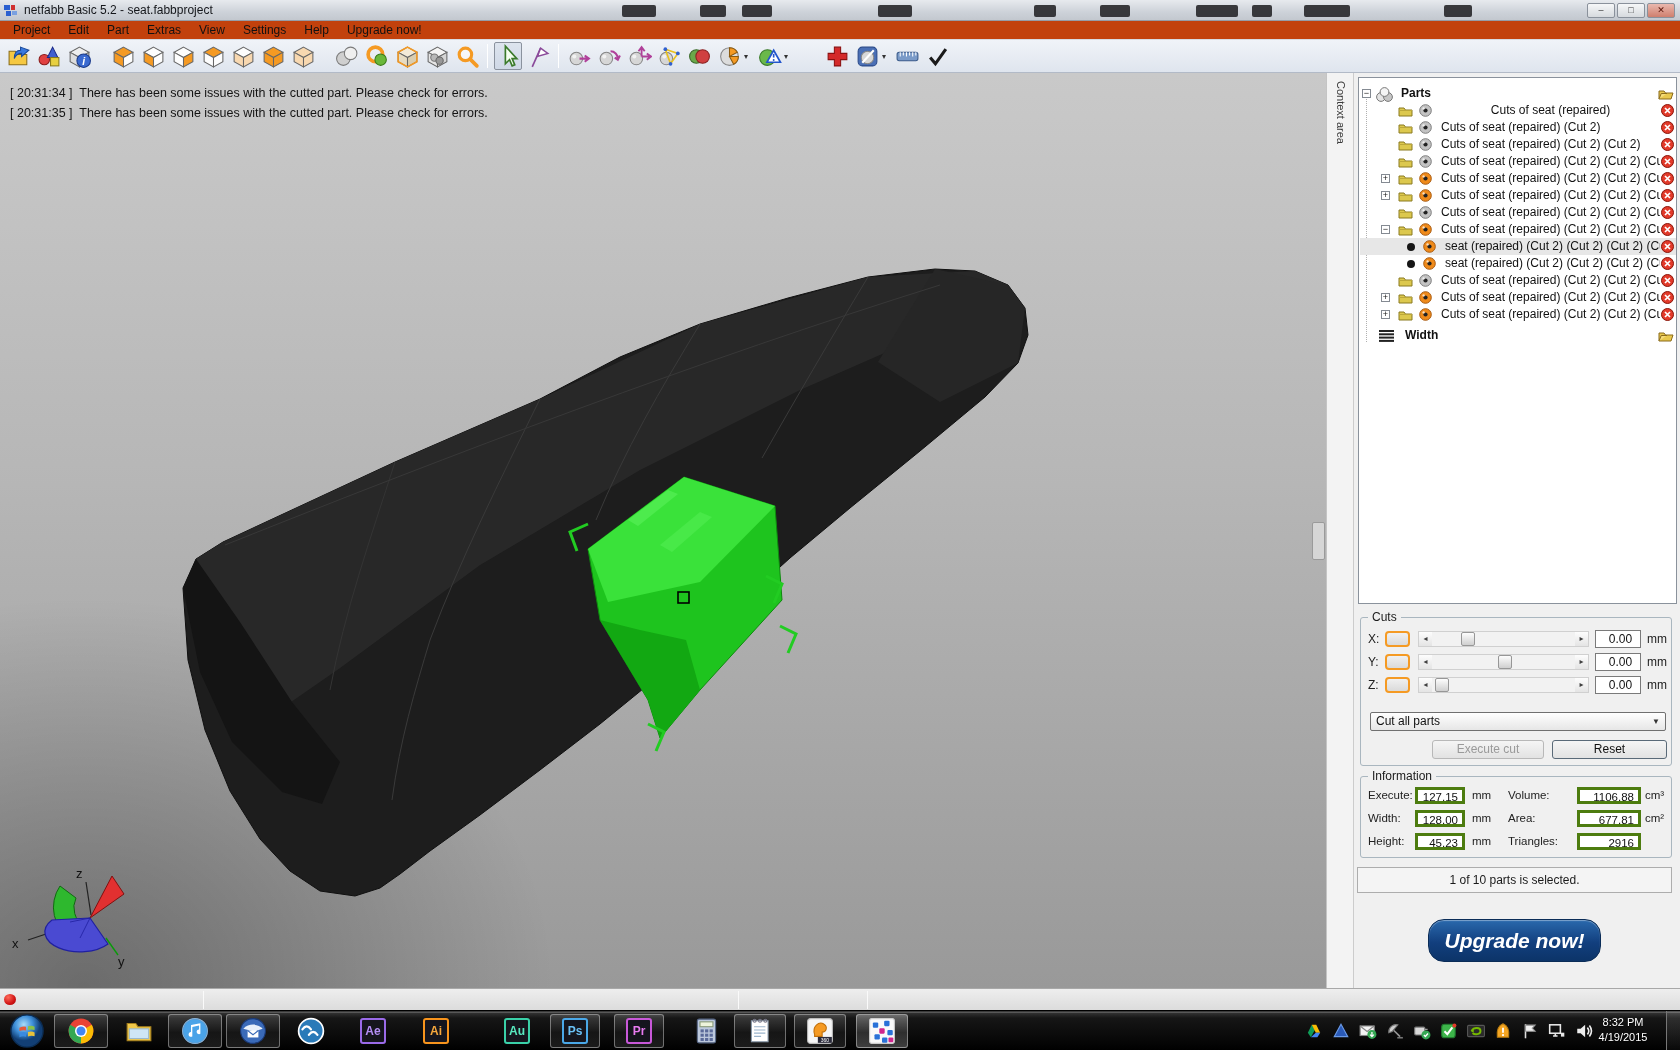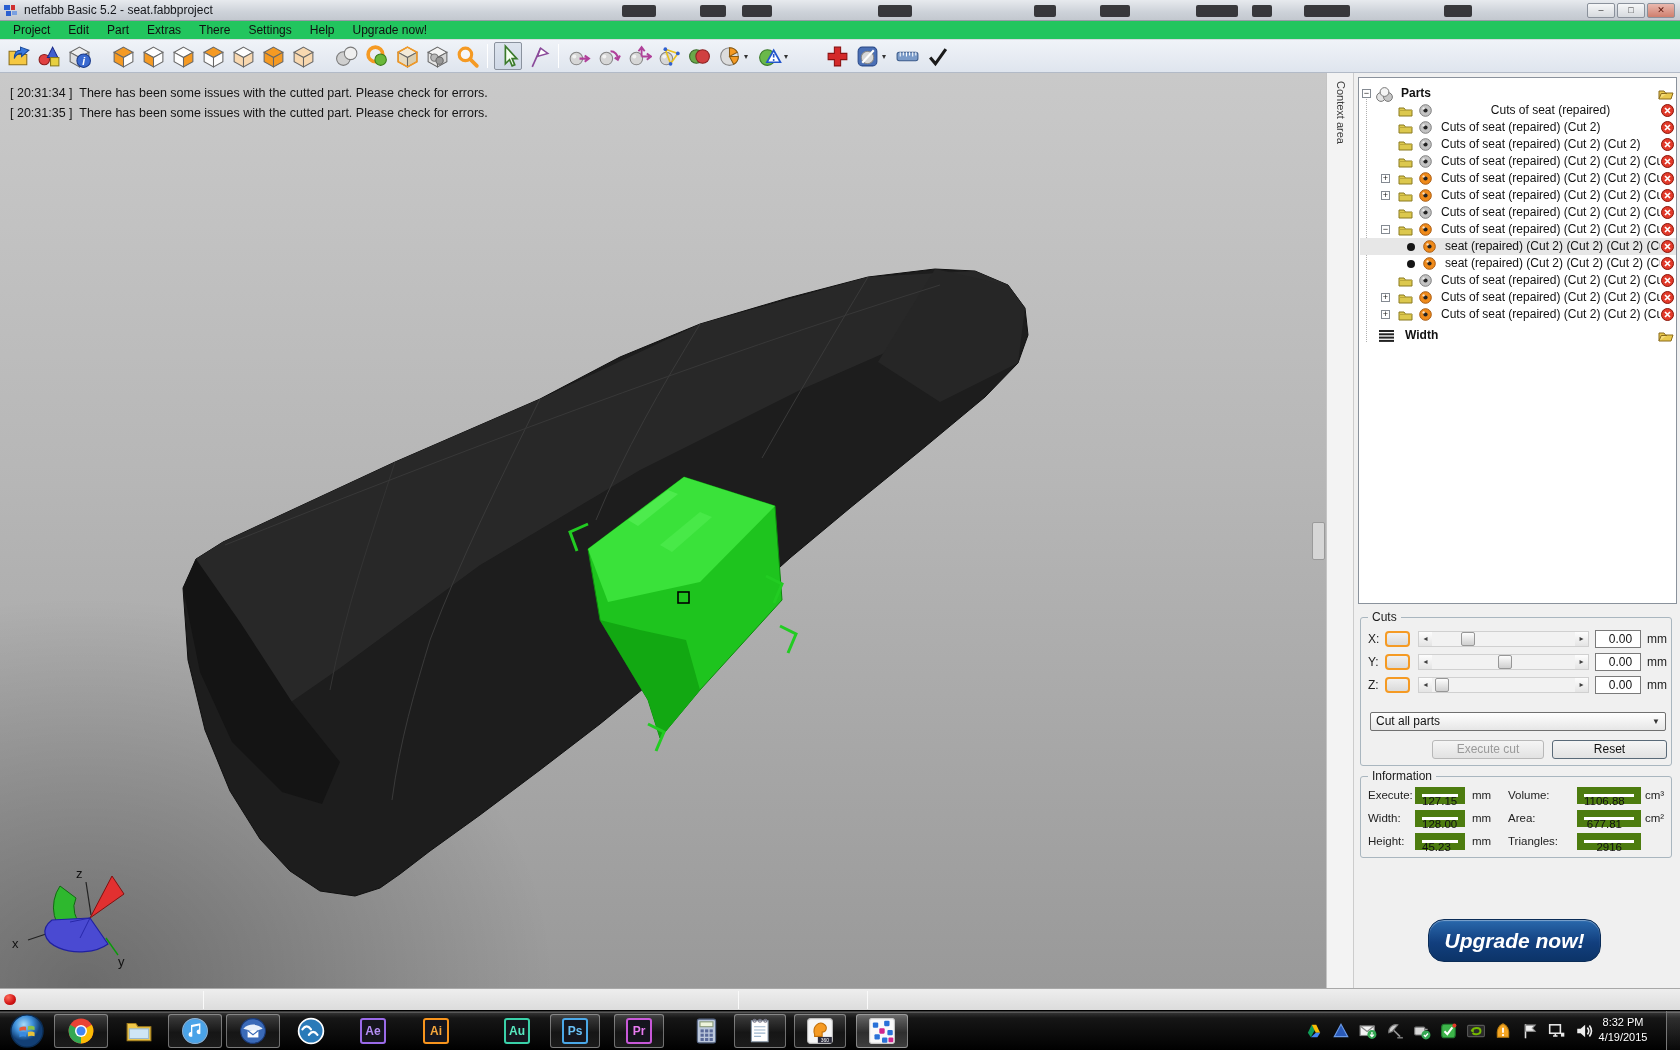--- a/index.html
+++ b/index.html
@@ -13,21 +13,21 @@
     background:linear-gradient(#e7eaee,#cdd2d9 60%,#c3c8cf); border-bottom:1px solid #969ca6; }
   .app-icon { left:4px; top:3px; width:15px; height:15px; }
   .title-text { left:24px; top:3px; font-size:12px; color:#14161a; }
   .tb-artifact { top:5px; height:12px; background:rgba(42,42,46,.92); border-radius:2px; }
   .winbtns { right:5px; top:3px; display:flex; gap:2px; }
   .winbtn { width:28px; height:15px; border:1px solid #8a919b; border-radius:2px;
     background:linear-gradient(#f6f7f8,#d6dade); font-size:9px; line-height:12px; text-align:center; color:#333; }
   .winbtn.close { background:linear-gradient(#eab8ae,#cf7f6e); color:#5a1408; }
 
   
-  .menubar { left:0; top:21px; width:1680px; height:19px; background:#22c55e; border-bottom:1px solid #d7dae0;
+  .menubar { left:0; top:21px; width:1680px; height:19px; background:#c2410c; border-bottom:1px solid #d7dae0;
     display:flex; align-items:center; padding-left:4px; }
   .menu-item { font-size:12px; color:#111; padding:2px 9px; }
 
   
   .toolbar { left:0; top:40px; width:1680px; height:33px;
     background:linear-gradient(#f0f3f8,#dfe5ee); border-bottom:1px solid #b2bac7;
     display:flex; align-items:center; padding-left:4px; }
   .tbi { width:28px; height:28px; display:flex; align-items:center; justify-content:center; margin:0 1px; }
   .tbi.sel { border:1px solid #8a929e; background:linear-gradient(#dde4ee,#cfd8e6); border-radius:2px; }
   .tbi-dd { width:10px; font-size:8px; color:#333; text-align:left; }
@@ -82,22 +82,22 @@
   .combo { position:absolute; left:9px; top:94px; width:296px; height:19px; border:1px solid #707070; border-radius:2px;
     background:linear-gradient(#ffffff,#e6e6e6); font-size:12px; line-height:17px; padding-left:5px; color:#111; }
   .combo .arrow { position:absolute; right:5px; top:0; font-size:8px; color:#333; line-height:17px; }
   .btn { position:absolute; top:122px; height:19px; border:1px solid #8e9aa5; border-radius:3px;
     background:linear-gradient(#f5f5f5,#e2e2e2); font-size:12px; text-align:center; line-height:17px; color:#111; }
   .btn.disabled { color:#9a9a9a; border-color:#b8b8b8; }
   .btn.strong { border-color:#5a6a78; }
 
   .inforow { position:absolute; left:0; width:100%; height:17px; }
   .iflabel { position:absolute; top:1px; font-size:11.5px; color:#222; }
-  .ifbox { position:absolute; top:-1px; height:17px; border:7px solid #4d7c0f; background:#fff;
-    font-size:11.5px; line-height:15px; text-align:right; padding-right:12px; color:#111; }
+  .ifbox { position:absolute; top:-1px; height:17px; border:3px solid #4d7c0f; background:#fff;
+    font-size:11.5px; line-height:15px; text-align:right; padding-right:4px; color:#111; }
 
   .selbar { left:3px; top:794px; width:315px; height:26px; background:#f4f4f4; border:1px solid #adadad;
     font-size:12px; text-align:center; line-height:24px; color:#1a1a1a; }
   .upgradebtn { left:74px; top:846px; width:173px; height:43px; border-radius:16px;
     background:linear-gradient(#2a69ad,#123f7e 55%,#0c3468); border:1px solid #0a2c57;
     color:#fff; font-size:21px; font-style:italic; font-weight:bold; text-align:center; line-height:41px;
     box-shadow:inset 0 1px 1px rgba(255,255,255,.4); }
 
   
   .statusbar { left:0; top:988px; width:1680px; height:22px; background:linear-gradient(#eeeeee,#dcdcdc);
@@ -156,21 +156,21 @@
       <div class="winbtn">□</div>
       <div class="winbtn close">✕</div>
     </div>
   </div>
 
   <div class="abs menubar" id="menubar">
       <div class="menu-item">Project</div>
       <div class="menu-item">Edit</div>
       <div class="menu-item">Part</div>
       <div class="menu-item">Extras</div>
-      <div class="menu-item">There</div>
+      <div class="menu-item">View</div>
       <div class="menu-item">Settings</div>
       <div class="menu-item">Help</div>
       <div class="menu-item">Upgrade now!</div>
     </div>
 
   <div class="abs toolbar" id="toolbar">
       <div class="tbi">
         <svg width="25" height="25" viewBox="0 0 24 24">
           <path d="M2,8 L2,20 L19,20 L19,10 L10,10 L8,7 L2,7 Z" fill="#f5c842" stroke="#8a6d1a"></path>
           <path d="M13,3 L21,6 L14,12 L14,9 C10,9 8,11 7,14 C7,8 10,6 13,6 Z" fill="#3a7ae0" stroke="#1a4a9a"></path>
@@ -826,20 +826,21 @@
         <div class="inforow" style="top: 57px;">
           <span class="iflabel" style="left:7px">Height:</span>
       <div class="ifbox" style="left:54px;width:50px">45.23</div>
       <span class="iflabel" style="left:111px">mm</span>
       <span class="iflabel" style="left:147px">Triangles:</span>
       <div class="ifbox" style="left:216px;width:64px">2916</div>
       <span class="iflabel" style="left:284px"></span>
         </div>
       </div>
 
+    <div class="abs selbar">1 of 10 parts is selected.</div>
 
     <div class="abs upgradebtn">Upgrade now!</div>
   </div>
 
   <div class="abs statusbar">
     <div class="abs reddot"></div>
     <div class="abs ssep" style="left:203px"></div>
     <div class="abs ssep" style="left:738px"></div>
     <div class="abs ssep" style="left:867px"></div>
   </div>

